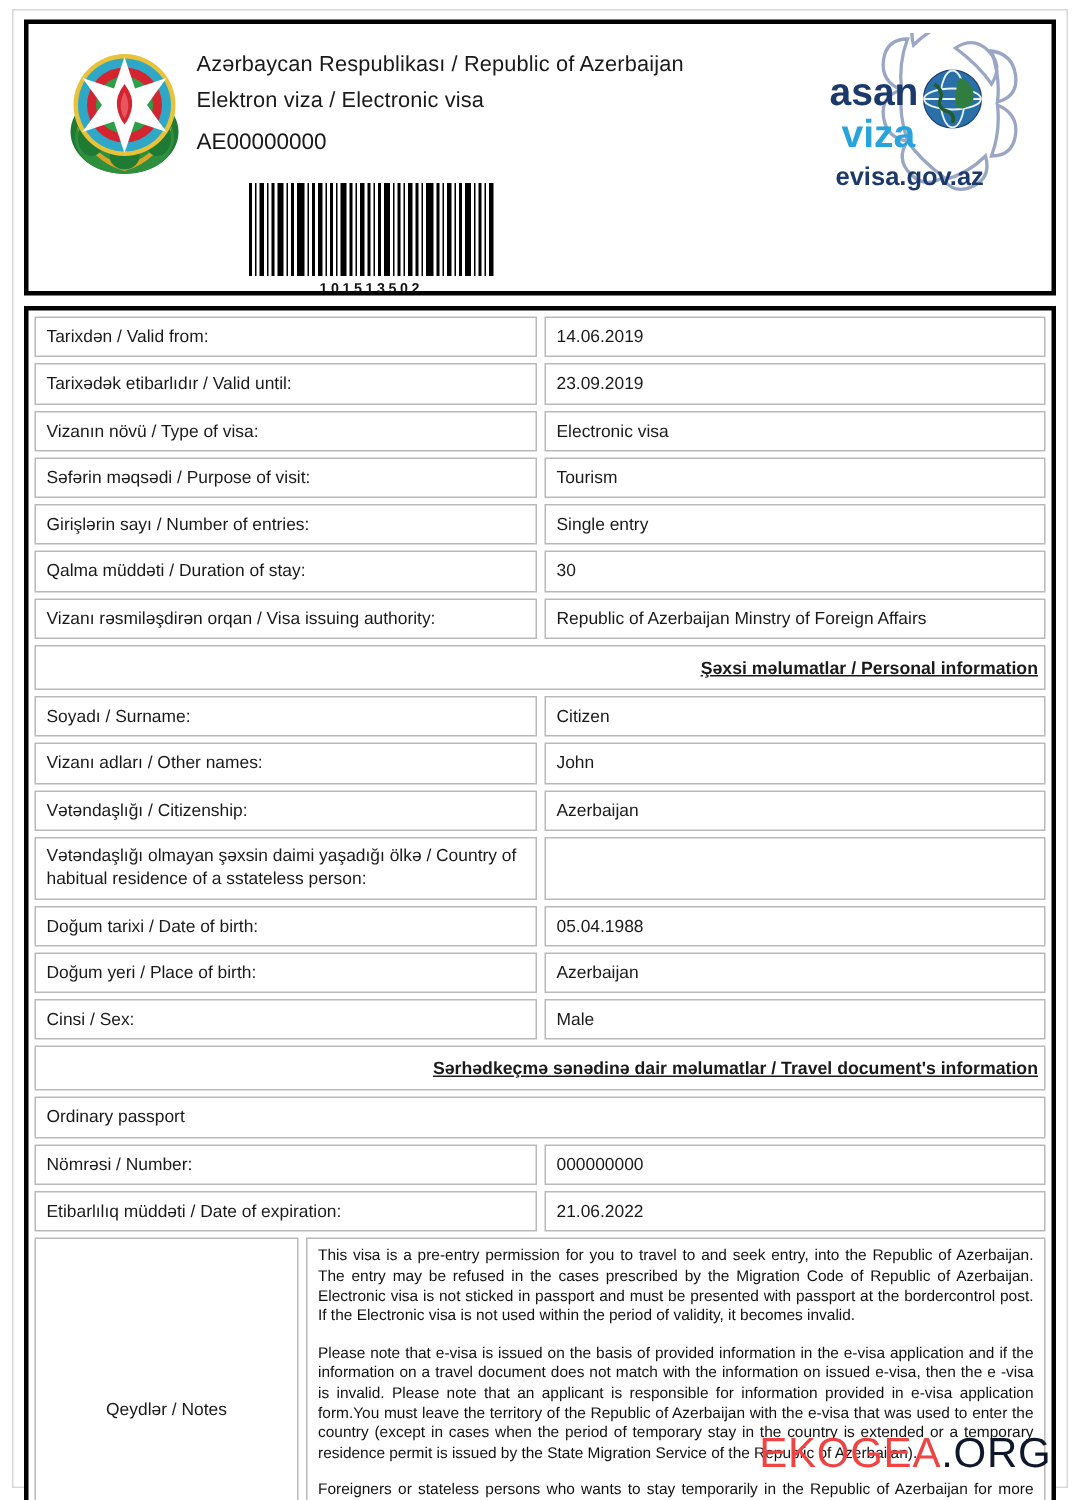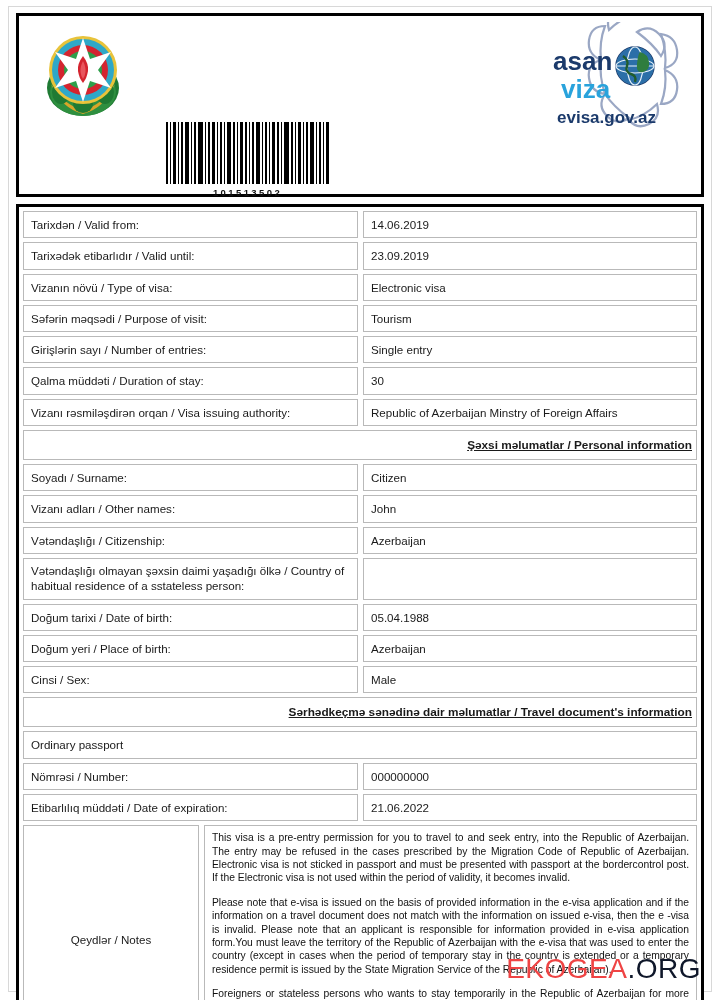--- a/index.html
+++ b/index.html
@@ -203,20 +203,25 @@
         <circle cx="42" cy="44" r="19" fill="#2e9e4a"></circle>
 
         <polygon points="42,12 49,33 70,26 57,44 70,62 49,55 42,76 35,55 14,62 27,44 14,26 35,33" fill="#ffffff"></polygon>
         <polygon points="42,18 48,35 65,29 54,44 65,59 48,53 42,70 36,53 19,59 30,44 19,29 36,35" fill="#ffffff"></polygon>
 
         <path d="M42 30 Q48 38 47 45 Q46 52 42 57 Q38 52 37 45 Q36 38 42 30 Z" fill="#d4242f"></path>
         <path d="M42 35 Q45 41 44.5 46 Q44 50 42 53 Q40 50 39.5 46 Q39 41 42 35 Z" fill="#e8555d"></path>
       </svg>
     </div>
 
+    <div class="header-lines">
+      <div class="hl1">Azərbaycan Respublikası / Republic of Azerbaijan</div>
+      <div class="hl2">Elektron viza / Electronic visa</div>
+      <div class="hl3">AE00000000</div>
+    </div>
 
     <div class="barcode-wrap">
       <svg class="barcode" viewBox="0 0 165 62" preserveAspectRatio="none">
         <rect x="0" y="0" width="165" height="62" fill="#fff"></rect>
         <g fill="#000">
           <rect x="1" y="0" width="2" height="62"></rect>
             <rect x="5" y="0" width="1" height="62"></rect>
           <rect x="8" y="0" width="3" height="62"></rect>
             <rect x="13" y="0" width="1" height="62"></rect>
           <rect x="16" y="0" width="2" height="62"></rect>

